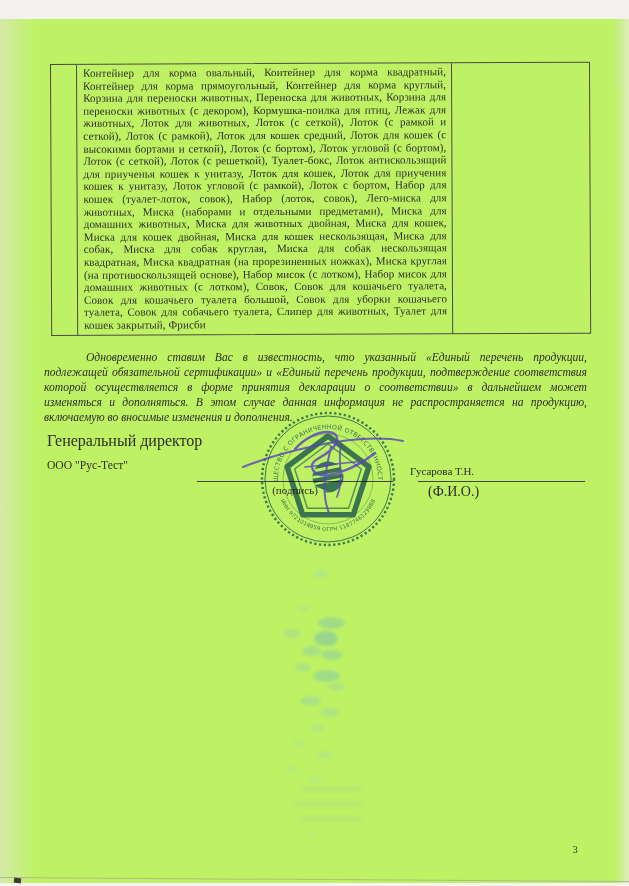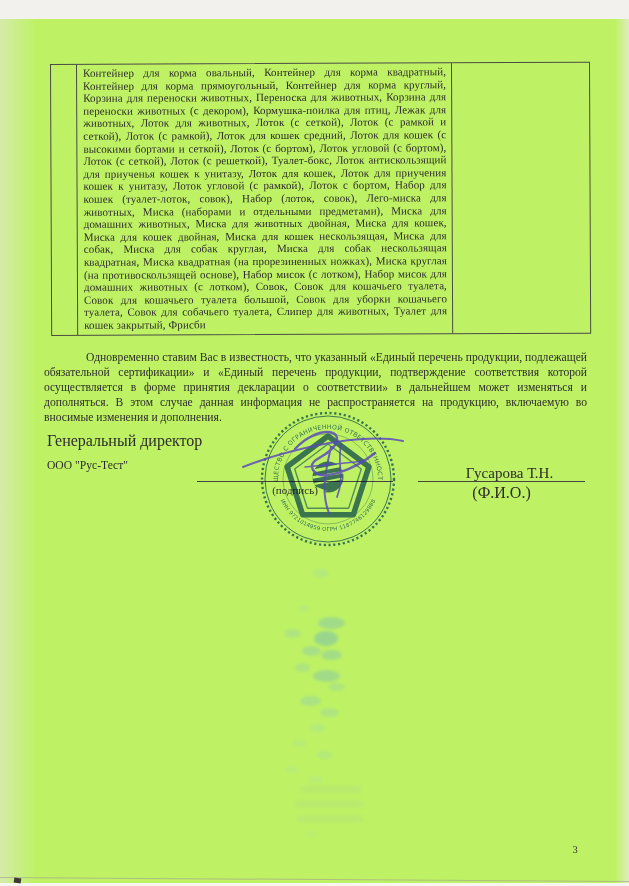--- a/index.html
+++ b/index.html
@@ -33,30 +33,31 @@
   .doc-table .c3{flex:1;}
   .doc-table .c2 p{
     margin:0;font-size:11px;line-height:12.6px;text-align:justify;
     color:#2e2c29;letter-spacing:.1px;
   }
 
   .body-par{
     position:absolute;left:44px;top:331px;width:543px;margin:0;
     font-size:11.6px;line-height:15.1px;text-align:justify;text-indent:42px;
     color:#2e2c29;
+    font-style:italic;
   }
 
   .sig-position{position:absolute;left:47px;top:413px;font-size:16px;}
   .sig-company{position:absolute;left:47px;top:440px;font-size:11.6px;}
 
   .sign-line{position:absolute;left:197px;top:462px;width:196px;border-top:1px solid #46443f;}
   .sign-caption{position:absolute;left:197px;top:465px;width:196px;text-align:center;font-size:11px;z-index:1;}
-  .name-text{position:absolute;left:426px;top:446px;width:167px;text-align:center;font-size:15px;}
+  .name-text{position:absolute;left:410px;top:446px;width:167px;text-align:left;font-size:11px;}
   .name-line{position:absolute;left:418px;top:462px;width:167px;border-top:1px solid #46443f;}
-  .name-caption{position:absolute;left:418px;top:465px;width:167px;text-align:center;font-size:16px;}
+  .name-caption{position:absolute;left:428px;top:465px;width:167px;text-align:left;font-size:14px;}
 
   .page-number{position:absolute;left:560px;top:825px;width:30px;text-align:center;font-size:10.5px;color:#3a3833;}
 
   .stamp-svg{position:absolute;left:256px;top:388px;width:144px;height:144px;
     mix-blend-mode:multiply;opacity:.92;z-index:2;}
   .stamp-svg text{font-family:"DejaVu Sans", sans-serif;}
   .signature-svg{position:absolute;left:233px;top:396px;width:180px;height:115px;z-index:3;}
 
   
   .bleed{position:absolute;border-radius:50%;filter:blur(1.6px);z-index:0;}

